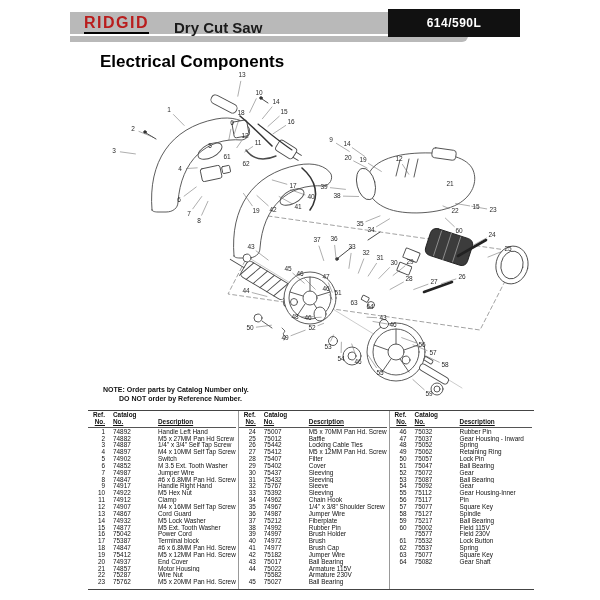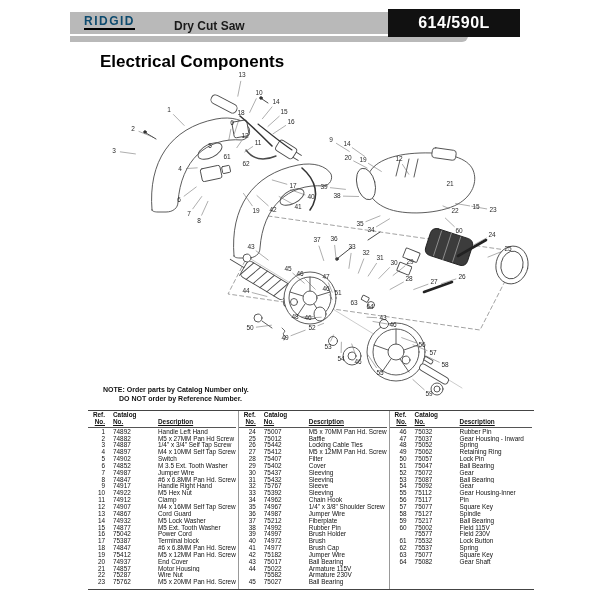--- a/index.html
+++ b/index.html
@@ -3,24 +3,24 @@
 <meta charset="utf-8">
 <style>
   :root{ --bar_gray:#b9b9b9; --model_box:#111111; --line:#4a4a4a; }
   html,body{margin:0;padding:0;}
   body{width:600px;height:600px;background:#ffffff;position:relative;overflow:hidden;
        font-family:"Liberation Sans",sans-serif;color:#111;}
   .abs{position:absolute;}
   #bar{left:70px;top:12px;width:450px;height:22px;background:var(--bar_gray);}
   #barsub{left:70px;top:36px;width:398px;height:6px;background:var(--bar_gray);border-radius:0 0 10px 0;}
   #modelbox{left:388px;top:9px;width:132px;height:28px;background:var(--model_box);color:#fff;
-            font-weight:bold;font-size:16px;display:flex;align-items:center;justify-content:center;letter-spacing:.5px;}
-  #brand{left:84px;top:15px;font-weight:bold;font-size:12px;letter-spacing:1.5px;line-height:1;
-         border-bottom:2px solid #000;padding-bottom:1px;color:#0c4a6e;}
-  #product{left:174px;top:19px;font-weight:bold;font-size:12px;color:#1a1a1a;}
+            font-weight:bold;font-size:12px;display:flex;align-items:center;justify-content:center;letter-spacing:.5px;}
+  #brand{left:84px;top:15px;font-weight:bold;font-size:16px;letter-spacing:1.5px;line-height:1;
+         border-bottom:2px solid #000;padding-bottom:1px;color:#b91c1c;}
+  #product{left:174px;top:19px;font-weight:bold;font-size:15px;color:#1a1a1a;}
   #title{left:100px;top:52px;font-weight:bold;font-size:17px;color:#000;}
   #note{left:103px;top:385px;font-size:7px;font-weight:bold;line-height:1.35;color:#111;}
   #note .l2{margin-left:16px;}
   #diagram{left:0;top:0;}
   #ptable{left:88px;top:410px;width:446px;border-top:1px solid #444;border-bottom:1px solid #444;
           display:flex;align-items:stretch;}
   .tgroup{flex:1;padding:0 2px 3px 0;}
   .tgroup + .tgroup{border-left:1px solid #999;}
   .hrow,.trow{display:flex;font-size:6.4px;line-height:6.85px;}
   .hrow{font-weight:bold;}

